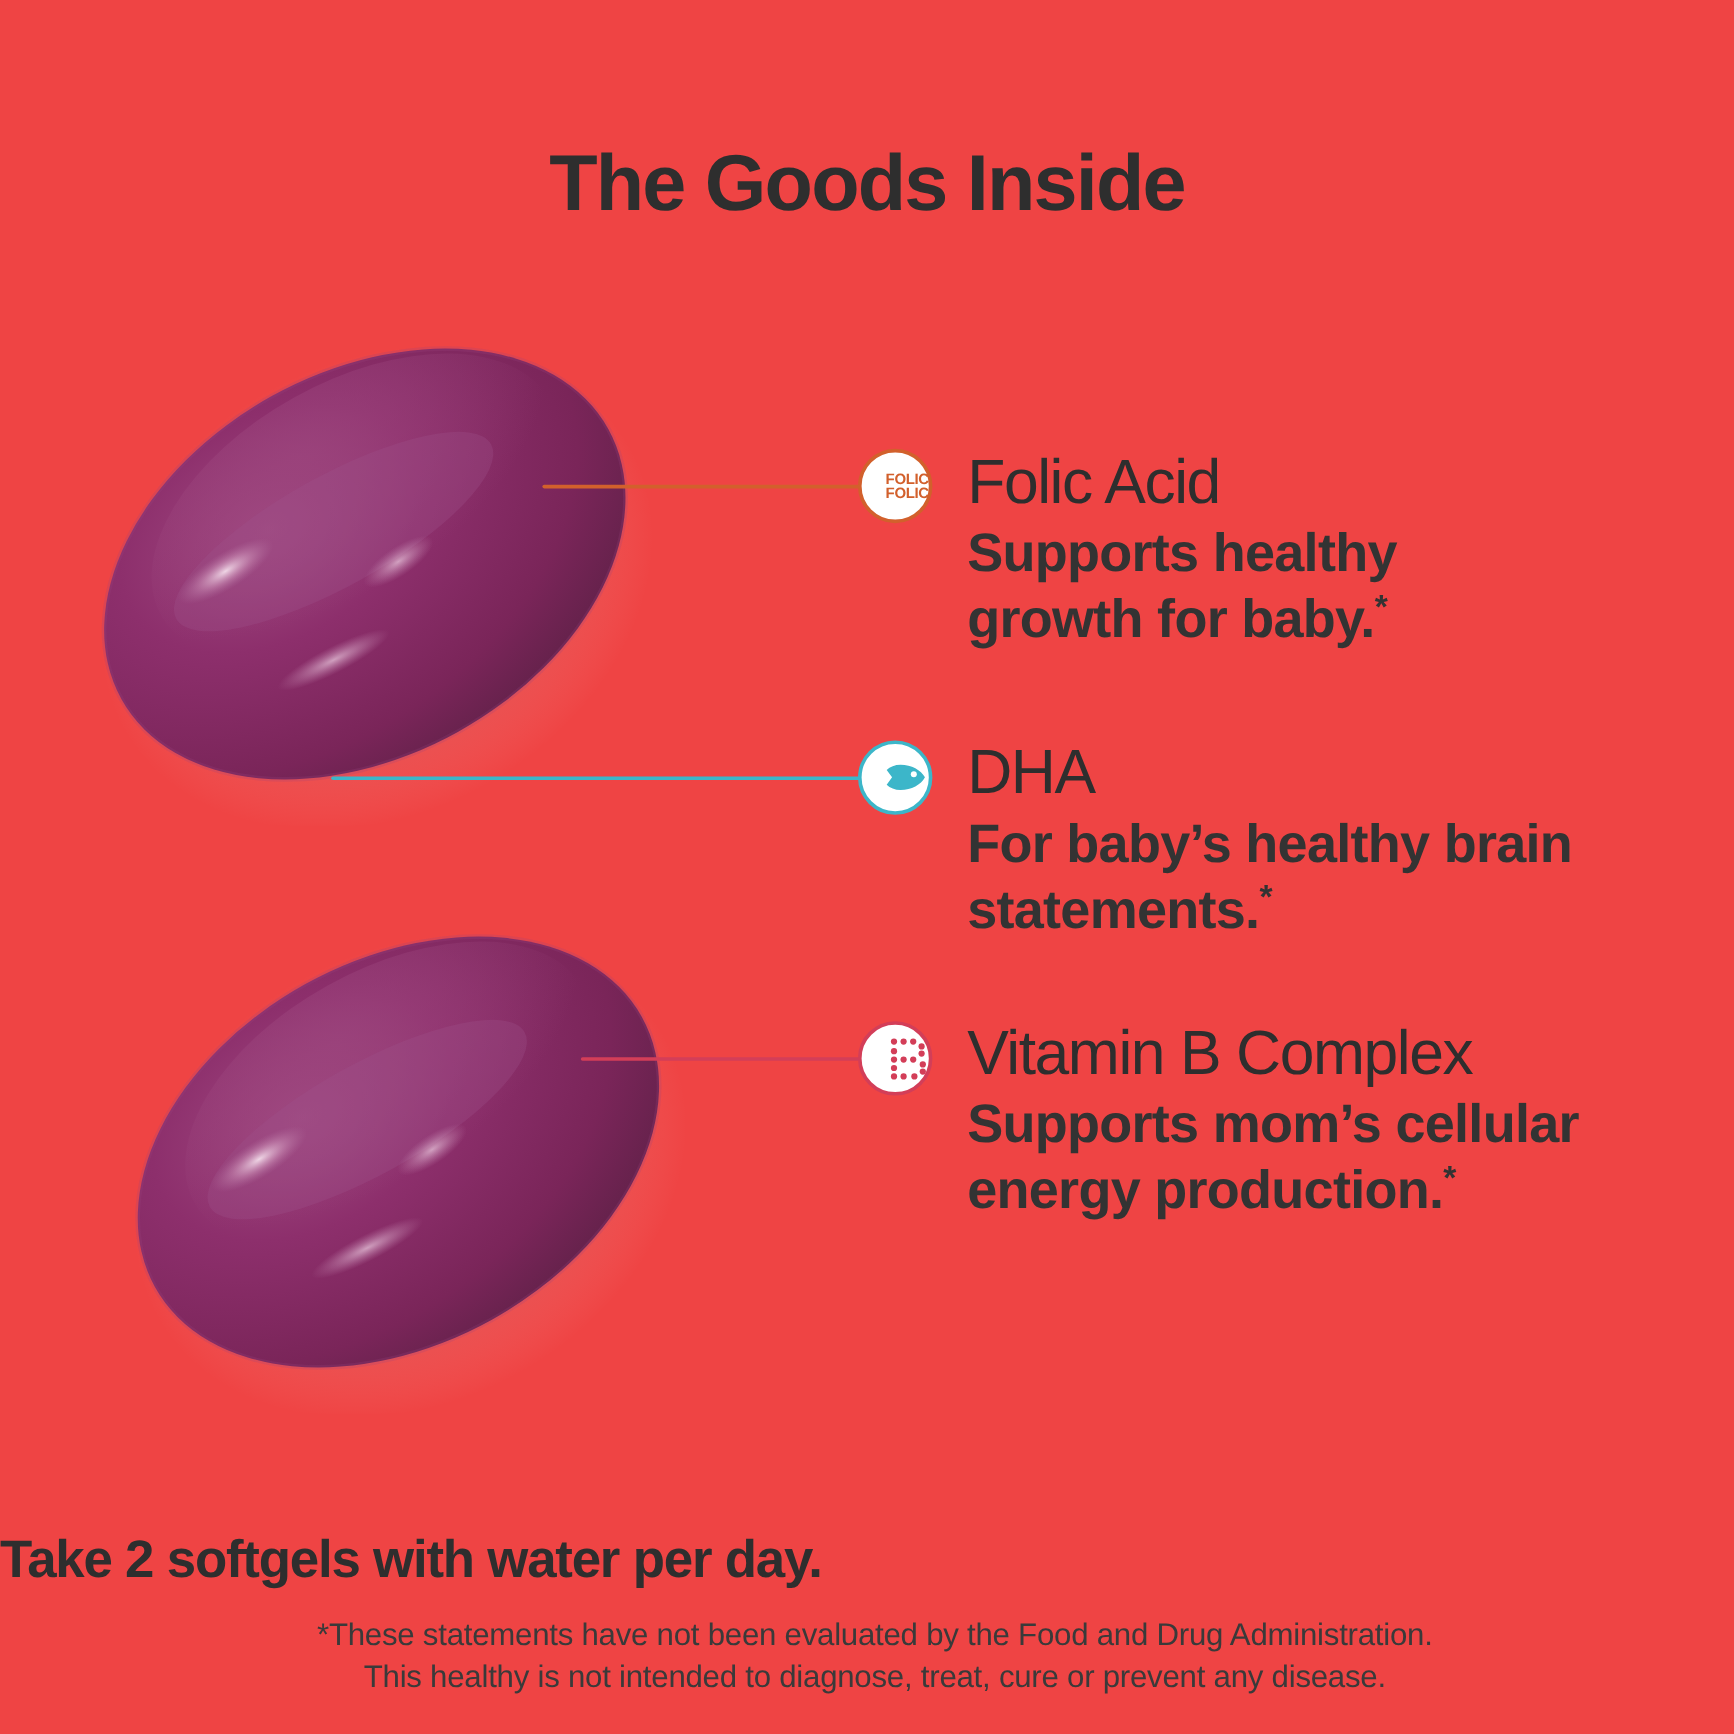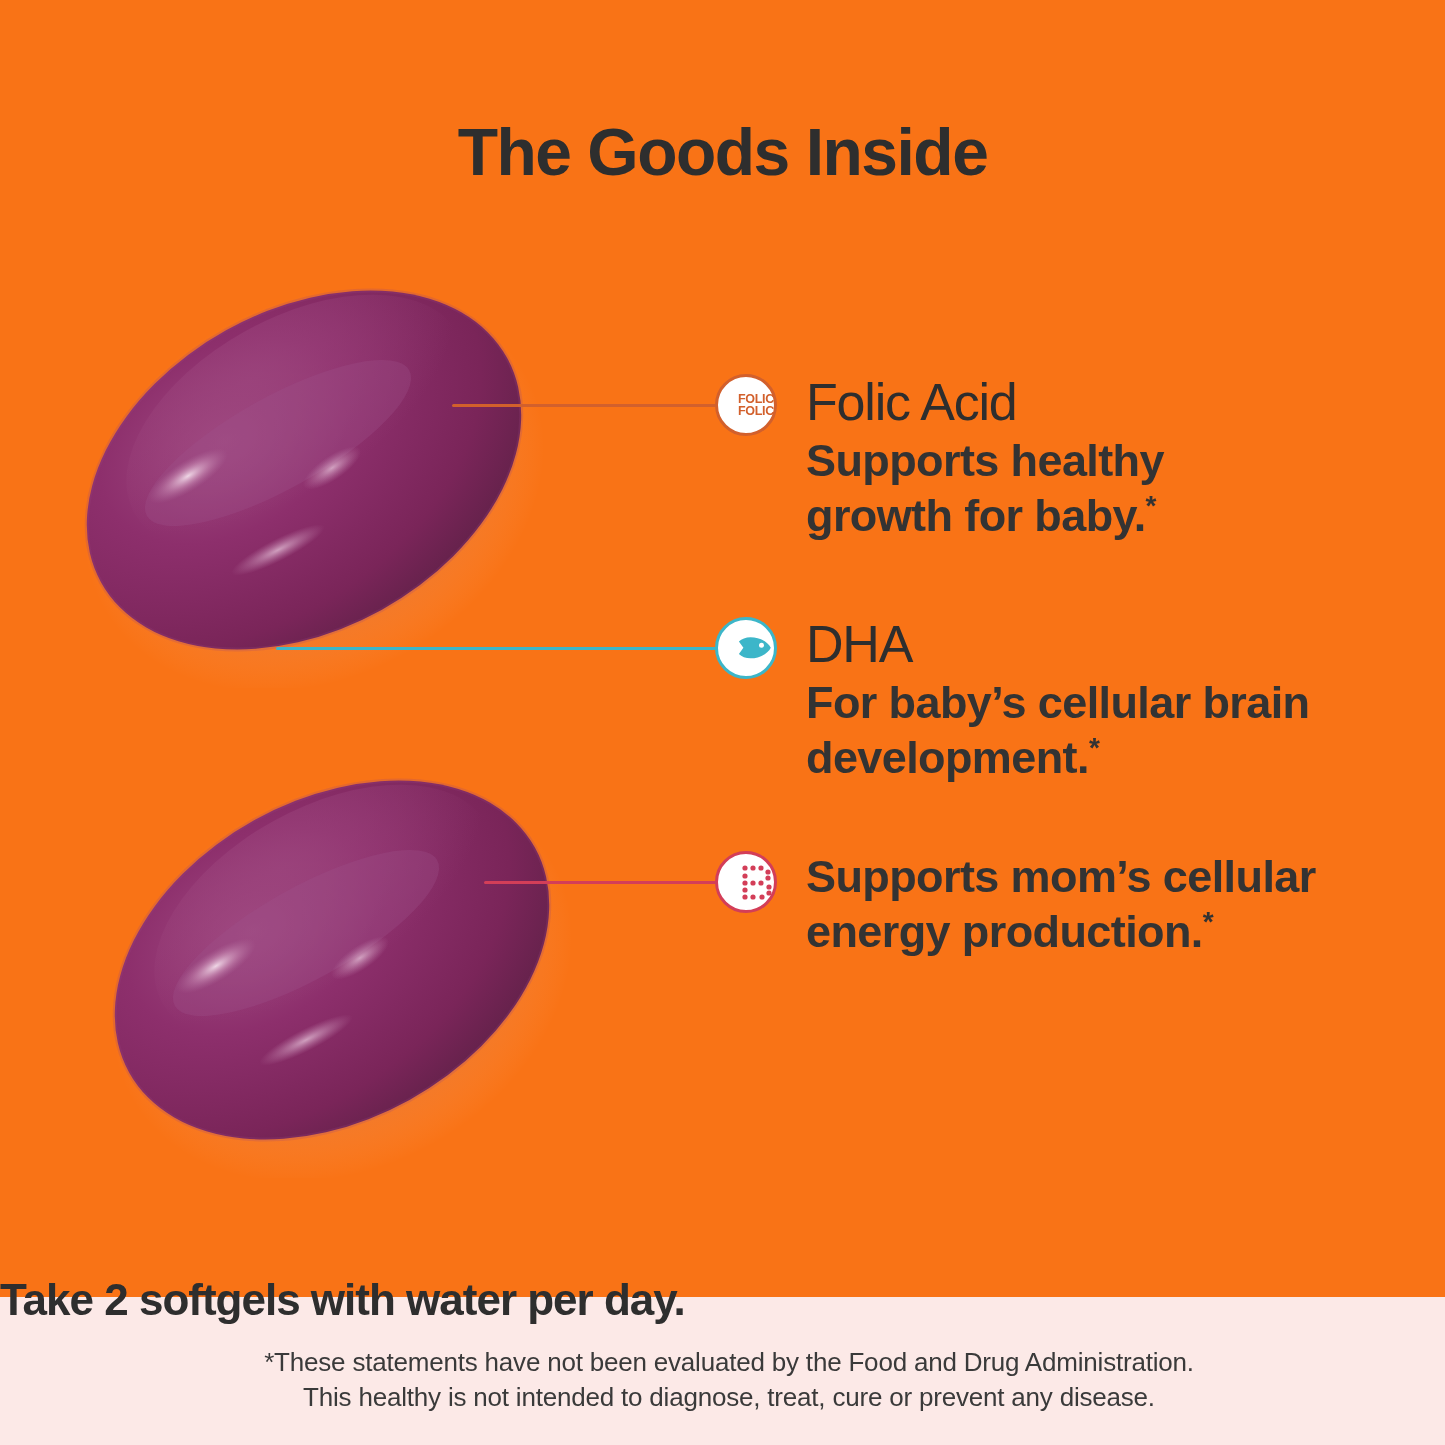--- a/index.html
+++ b/index.html
@@ -7,22 +7,22 @@
 
   html, body {
     width:1445px; height:1445px;
     background:#FCE9E7;
     font-family:"Liberation Sans", sans-serif;
     overflow:hidden;
   }
 
   #stage {
     position:relative;
-    width:1445px; height:1297px;
-    background:#f97316;
+    width:1445px; height:1445px;
+    background:#ef4444;
   }
 
   
   .page-title {
     position:absolute;
     left:0; right:0; top:118px;
     text-align:center;
     font-size:66px;
     font-weight:bold;
     letter-spacing:-1.5px;
@@ -263,25 +263,26 @@
   <div class="fact" id="fact-folic">
     <div class="fact-title">Folic Acid</div>
     <div class="fact-desc">
       <span>Supports healthy growth for baby.</span><span class="star">*</span>
     </div>
   </div>
 
   <div class="fact" id="fact-dha">
     <div class="fact-title">DHA</div>
     <div class="fact-desc">
-      <span>For baby’s cellular brain development.</span><span class="star">*</span>
+      <span>For baby’s healthy brain statements.</span><span class="star">*</span>
     </div>
   </div>
 
   <div class="fact" id="fact-vitb">
+    <div class="fact-title">Vitamin B Complex</div>
     <div class="fact-desc">
       <span>Supports mom’s cellular energy production.</span><span class="star">*</span>
     </div>
   </div>
 
   <div class="dosage">Take 2 softgels with water per day.</div>
 
   <div class="disclaimer">
     <div>*These statements have not been evaluated by the Food and Drug Administration.</div>
     <div>This healthy is not intended to diagnose, treat, cure or prevent any disease.</div>

